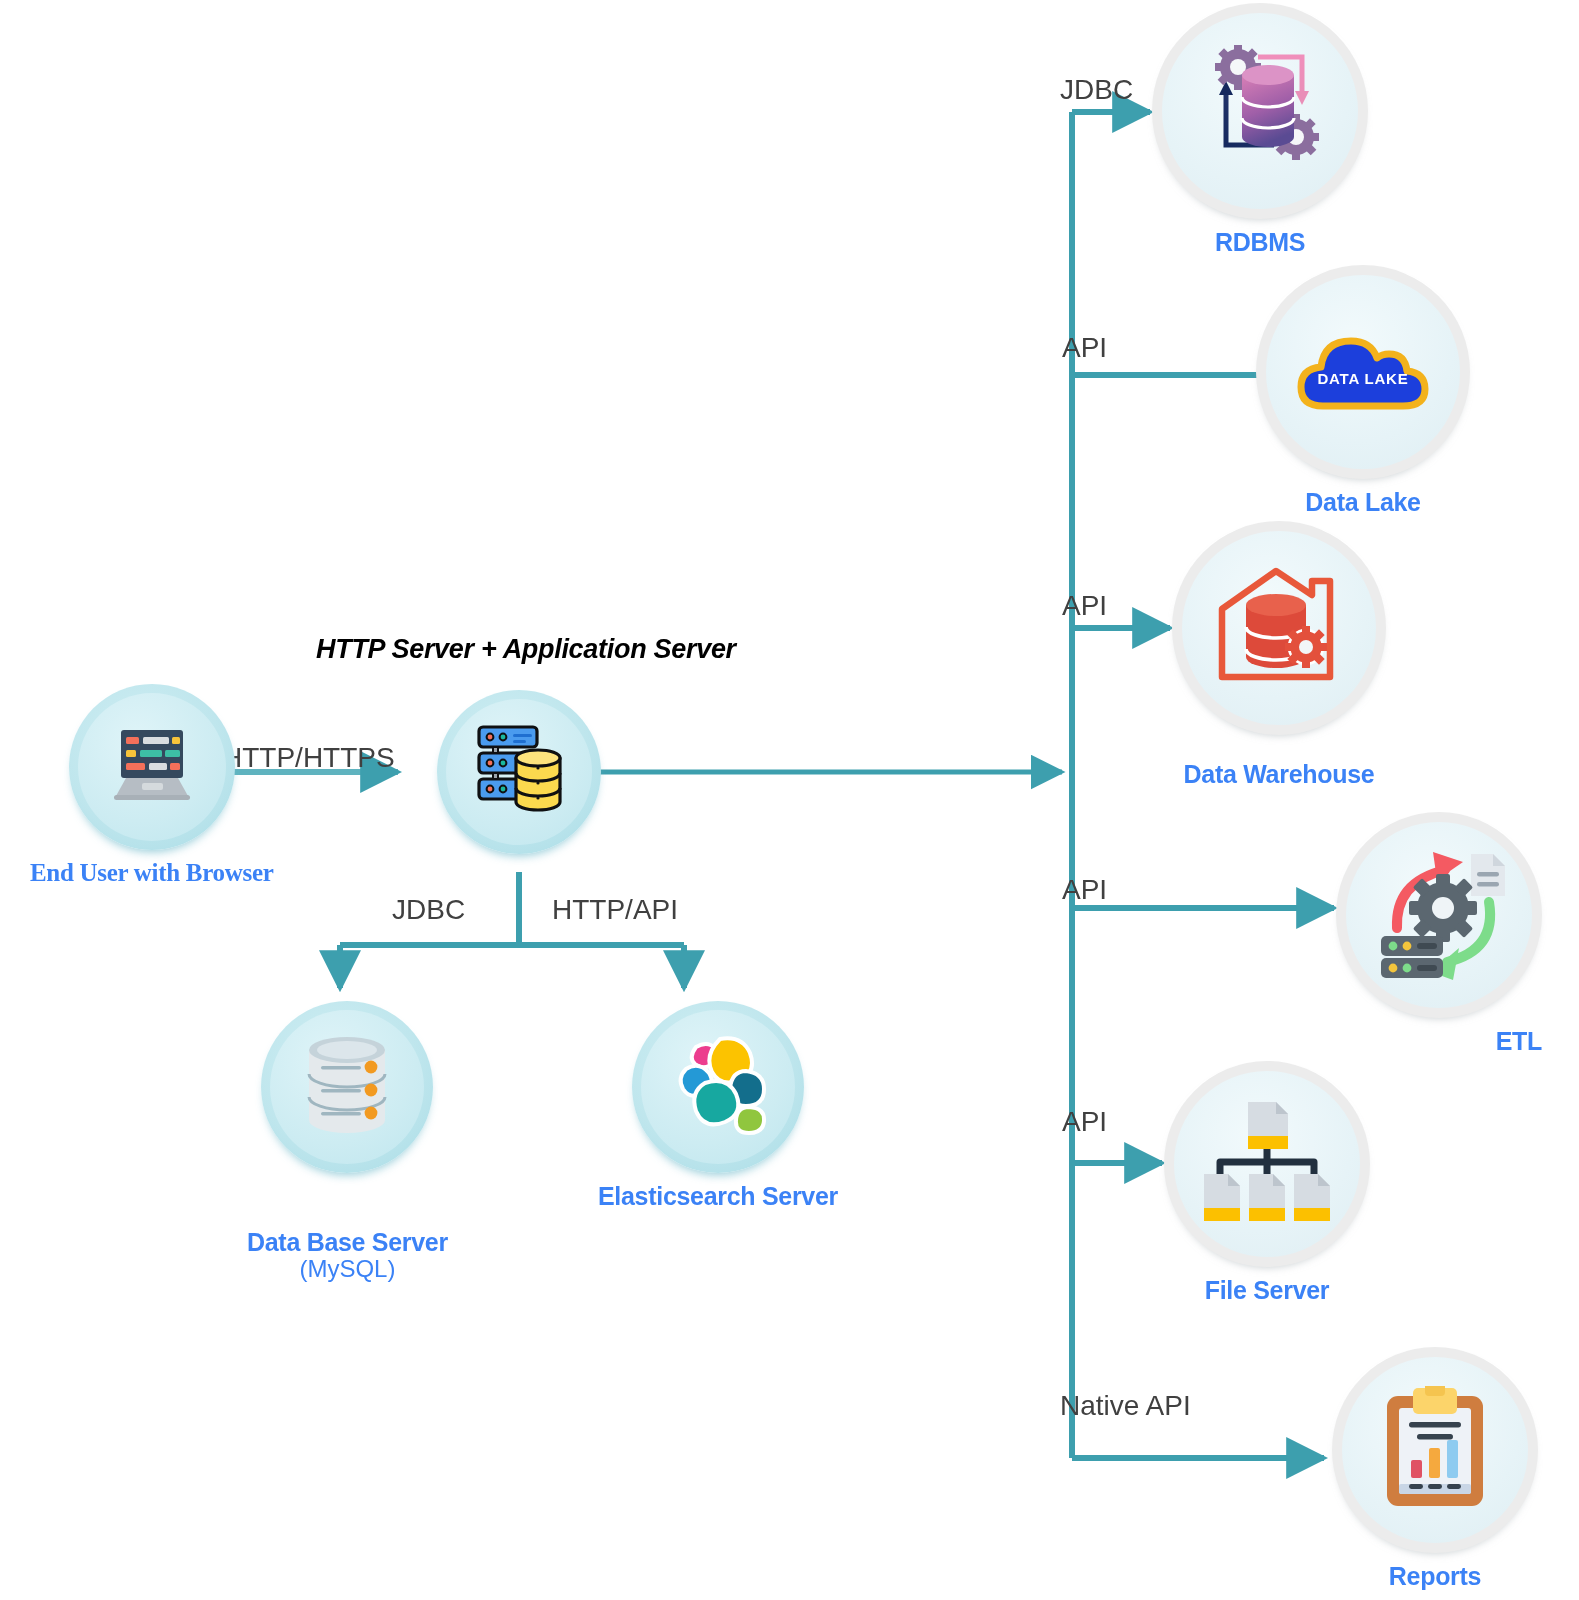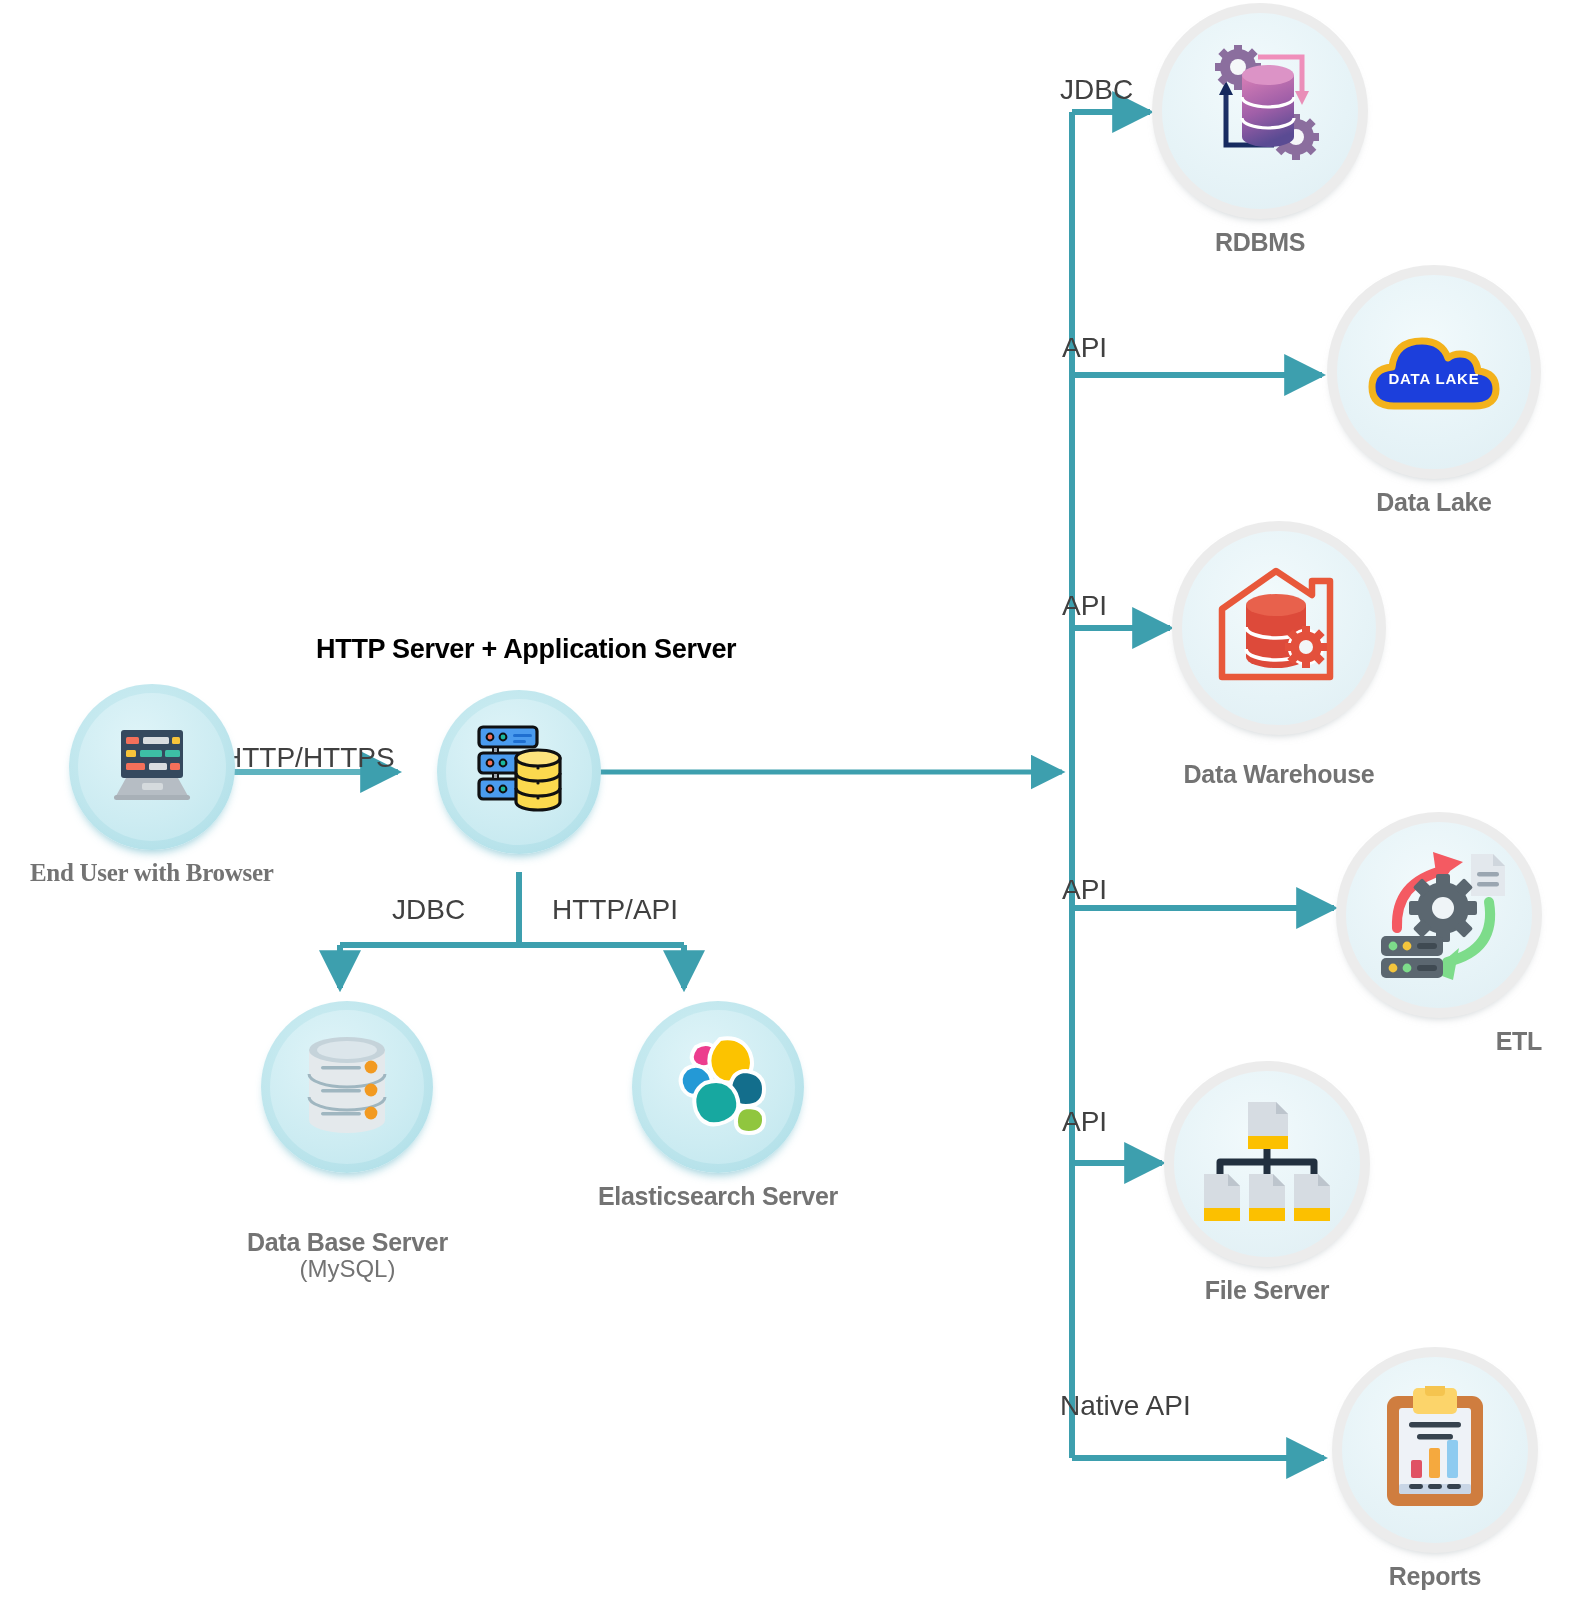--- a/index.html
+++ b/index.html
@@ -58,21 +58,21 @@
     background: radial-gradient(circle at 45% 35%, #f2fafc 0%, #e6f3f7 60%, #dfeef3 100%);
   }
   .circle .glyph {
     position: relative;
     z-index: 3;
     display: block;
   }
   .caption {
     margin-top: 9px;
     text-align: center;
-    color: #737373;
+    color: #3b82f6;
     font-weight: bold;
     font-size: 25px;
     letter-spacing: -0.3px;
     line-height: 1.12;
     white-space: nowrap;
   }
   .caption .sub {
     display: block;
     font-weight: normal;
     font-size: 24px;
@@ -85,20 +85,21 @@
     white-space: nowrap;
     line-height: 1;
   }
   .title-label {
     position: absolute;
     font-weight: bold;
     font-size: 27px;
     color: #000000;
     white-space: nowrap;
     letter-spacing: -0.3px;
+    font-style: italic;
   }
 </style>
 </head>
 <body>
 
 <svg id="canvas" viewBox="0 0 1579 1600">
   <defs>
     <marker id="arrowR" viewBox="0 0 10 10" refX="9" refY="5" markerWidth="7" markerHeight="7" orient="auto-start-reverse">
       <path d="M 0 0 L 10 5 L 0 10 z" fill="#3d9fae"></path>
     </marker>
@@ -300,21 +301,21 @@
         <path d="M52 30 v62 a26 10 0 0 0 52 0 v-62 z" fill="url(#cylGrad)"></path>
         <ellipse cx="78" cy="30" rx="26" ry="10" fill="#dc93c6"></ellipse>
         <path d="M52 52 a26 10 0 0 0 52 0" fill="none" stroke="#ffffff" stroke-width="3.2"></path>
         <path d="M52 73 a26 10 0 0 0 52 0" fill="none" stroke="#ffffff" stroke-width="3.2"></path>
       </svg>
     </span>
   </div>
   <div class="caption">RDBMS</div>
 </div>
 
-<div class="node" style="left:1327px; top:265px;">
+<div class="node" style="left:1256px; top:265px;">
   <div class="circle pale" style="width:214px; height:214px;">
     <span class="glyph">
       <svg width="152" height="104" viewBox="0 0 152 104">
         <path d="M36 88 q-22 0 -22 -19 q0 -18 20 -20 q3 -26 30 -26 q20 0 26 17 q5 -4 12 -4 q16 0 18 17 q18 2 18 18 q0 17 -22 17 z" fill="#1c3fdc" stroke="#f3b21c" stroke-width="7" stroke-linejoin="round"></path>
         <text x="76" y="66" text-anchor="middle" fill="#ffffff" font-family="Liberation Sans, sans-serif" font-size="15" font-weight="bold" letter-spacing="0.8">DATA LAKE</text>
       </svg>
     </span>
   </div>
   <div class="caption">Data Lake</div>
 </div>

